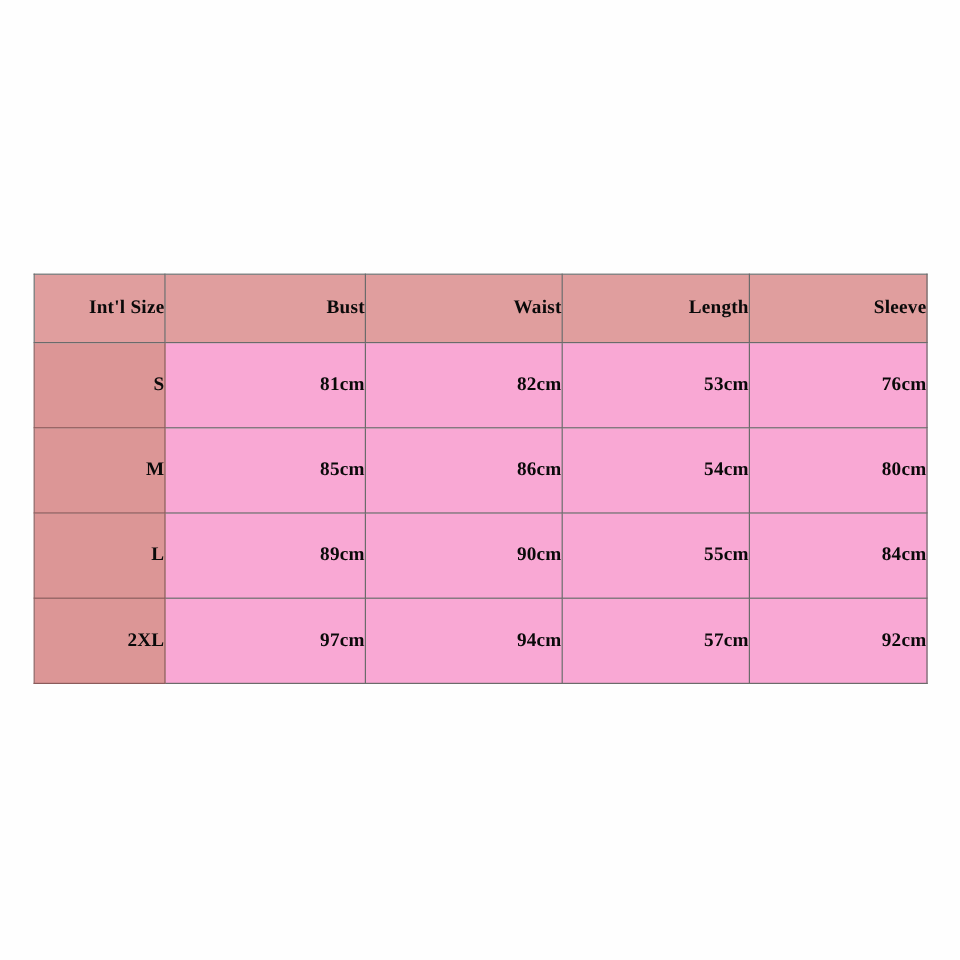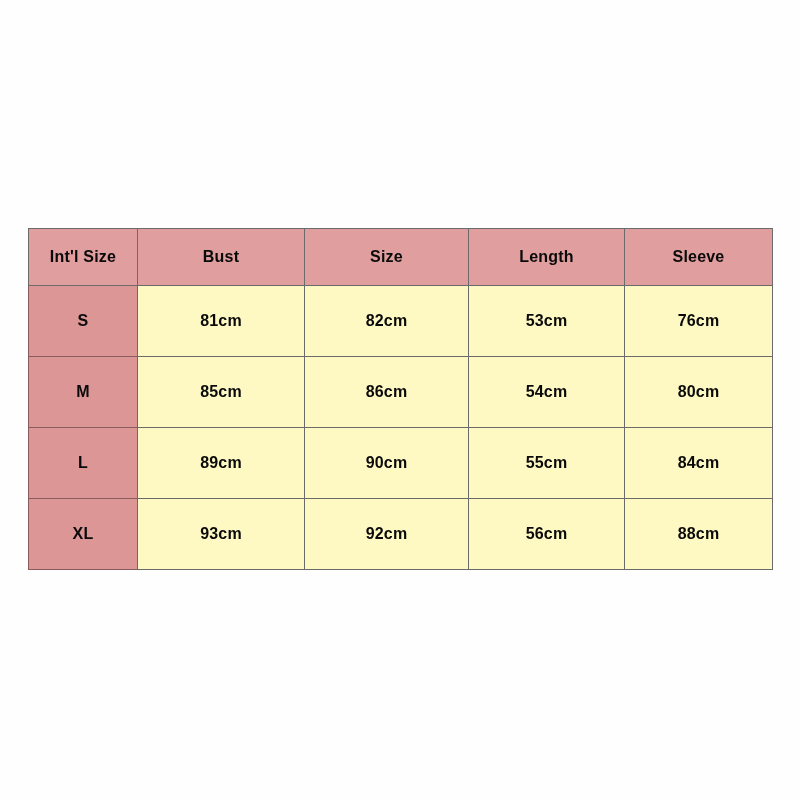--- a/index.html
+++ b/index.html
@@ -34,25 +34,25 @@
     border-collapse: collapse;
     width: 744px;
     height: 342px;
     table-layout: fixed;
     background: #ffffff;
   }
 
   table.size-chart td,
   table.size-chart th {
     border: 1px solid #6b6b6b;
-    text-align: center;
+    text-align: right;
     vertical-align: middle;
     font-weight: bold;
     color: #0a0a0a;
-    font-family: Liberation Sans, sans-serif;
+    font-family: Liberation Serif, serif;
     padding: 0;
     letter-spacing: 0.2px;
     margin-left: 41px;
   }
 
   
   col.c-size   { width: 109px; }
   col.c-waist  { width: 167px; }
   col.c-bust   { width: 164px; }
   col.c-sleeve { width: 156px; }
@@ -70,21 +70,21 @@
     height: 57px;
   }
 
   tbody td.size-cell {
     background: #dc9696;
     font-size: 16px;
     border-color: #8a5b5b;
   }
 
   tbody td.val-cell {
-    background: #fef9c3;
+    background: #f9a8d4;
     font-size: 16px;
     border-color: #6b6b6b;
   }
 
   
   table.size-chart {
     border: 1px solid #5e5e5e;
   }
 </style>
 </head>
@@ -98,21 +98,21 @@
         <col class="c-size">
         <col class="c-waist">
         <col class="c-bust">
         <col class="c-sleeve">
         <col class="c-length">
       </colgroup>
       <thead>
         <tr>
           <th>Int'l Size</th>
           <th>Bust</th>
-          <th>Size</th>
+          <th>Waist</th>
           <th>Length</th>
           <th>Sleeve</th>
         </tr>
       </thead>
       <tbody>
         <tr>
           <td class="size-cell">S</td>
           <td class="val-cell">81cm</td>
           <td class="val-cell">82cm</td>
           <td class="val-cell">53cm</td>
@@ -126,23 +126,23 @@
           <td class="val-cell">80cm</td>
         </tr>
         <tr>
           <td class="size-cell">L</td>
           <td class="val-cell">89cm</td>
           <td class="val-cell">90cm</td>
           <td class="val-cell">55cm</td>
           <td class="val-cell">84cm</td>
         </tr>
         <tr>
-          <td class="size-cell">XL</td>
-          <td class="val-cell">93cm</td>
+          <td class="size-cell">2XL</td>
+          <td class="val-cell">97cm</td>
+          <td class="val-cell">94cm</td>
+          <td class="val-cell">57cm</td>
           <td class="val-cell">92cm</td>
-          <td class="val-cell">56cm</td>
-          <td class="val-cell">88cm</td>
         </tr>
       </tbody>
     </table>
   </div>
 
 </div>
 
 </body></html>

